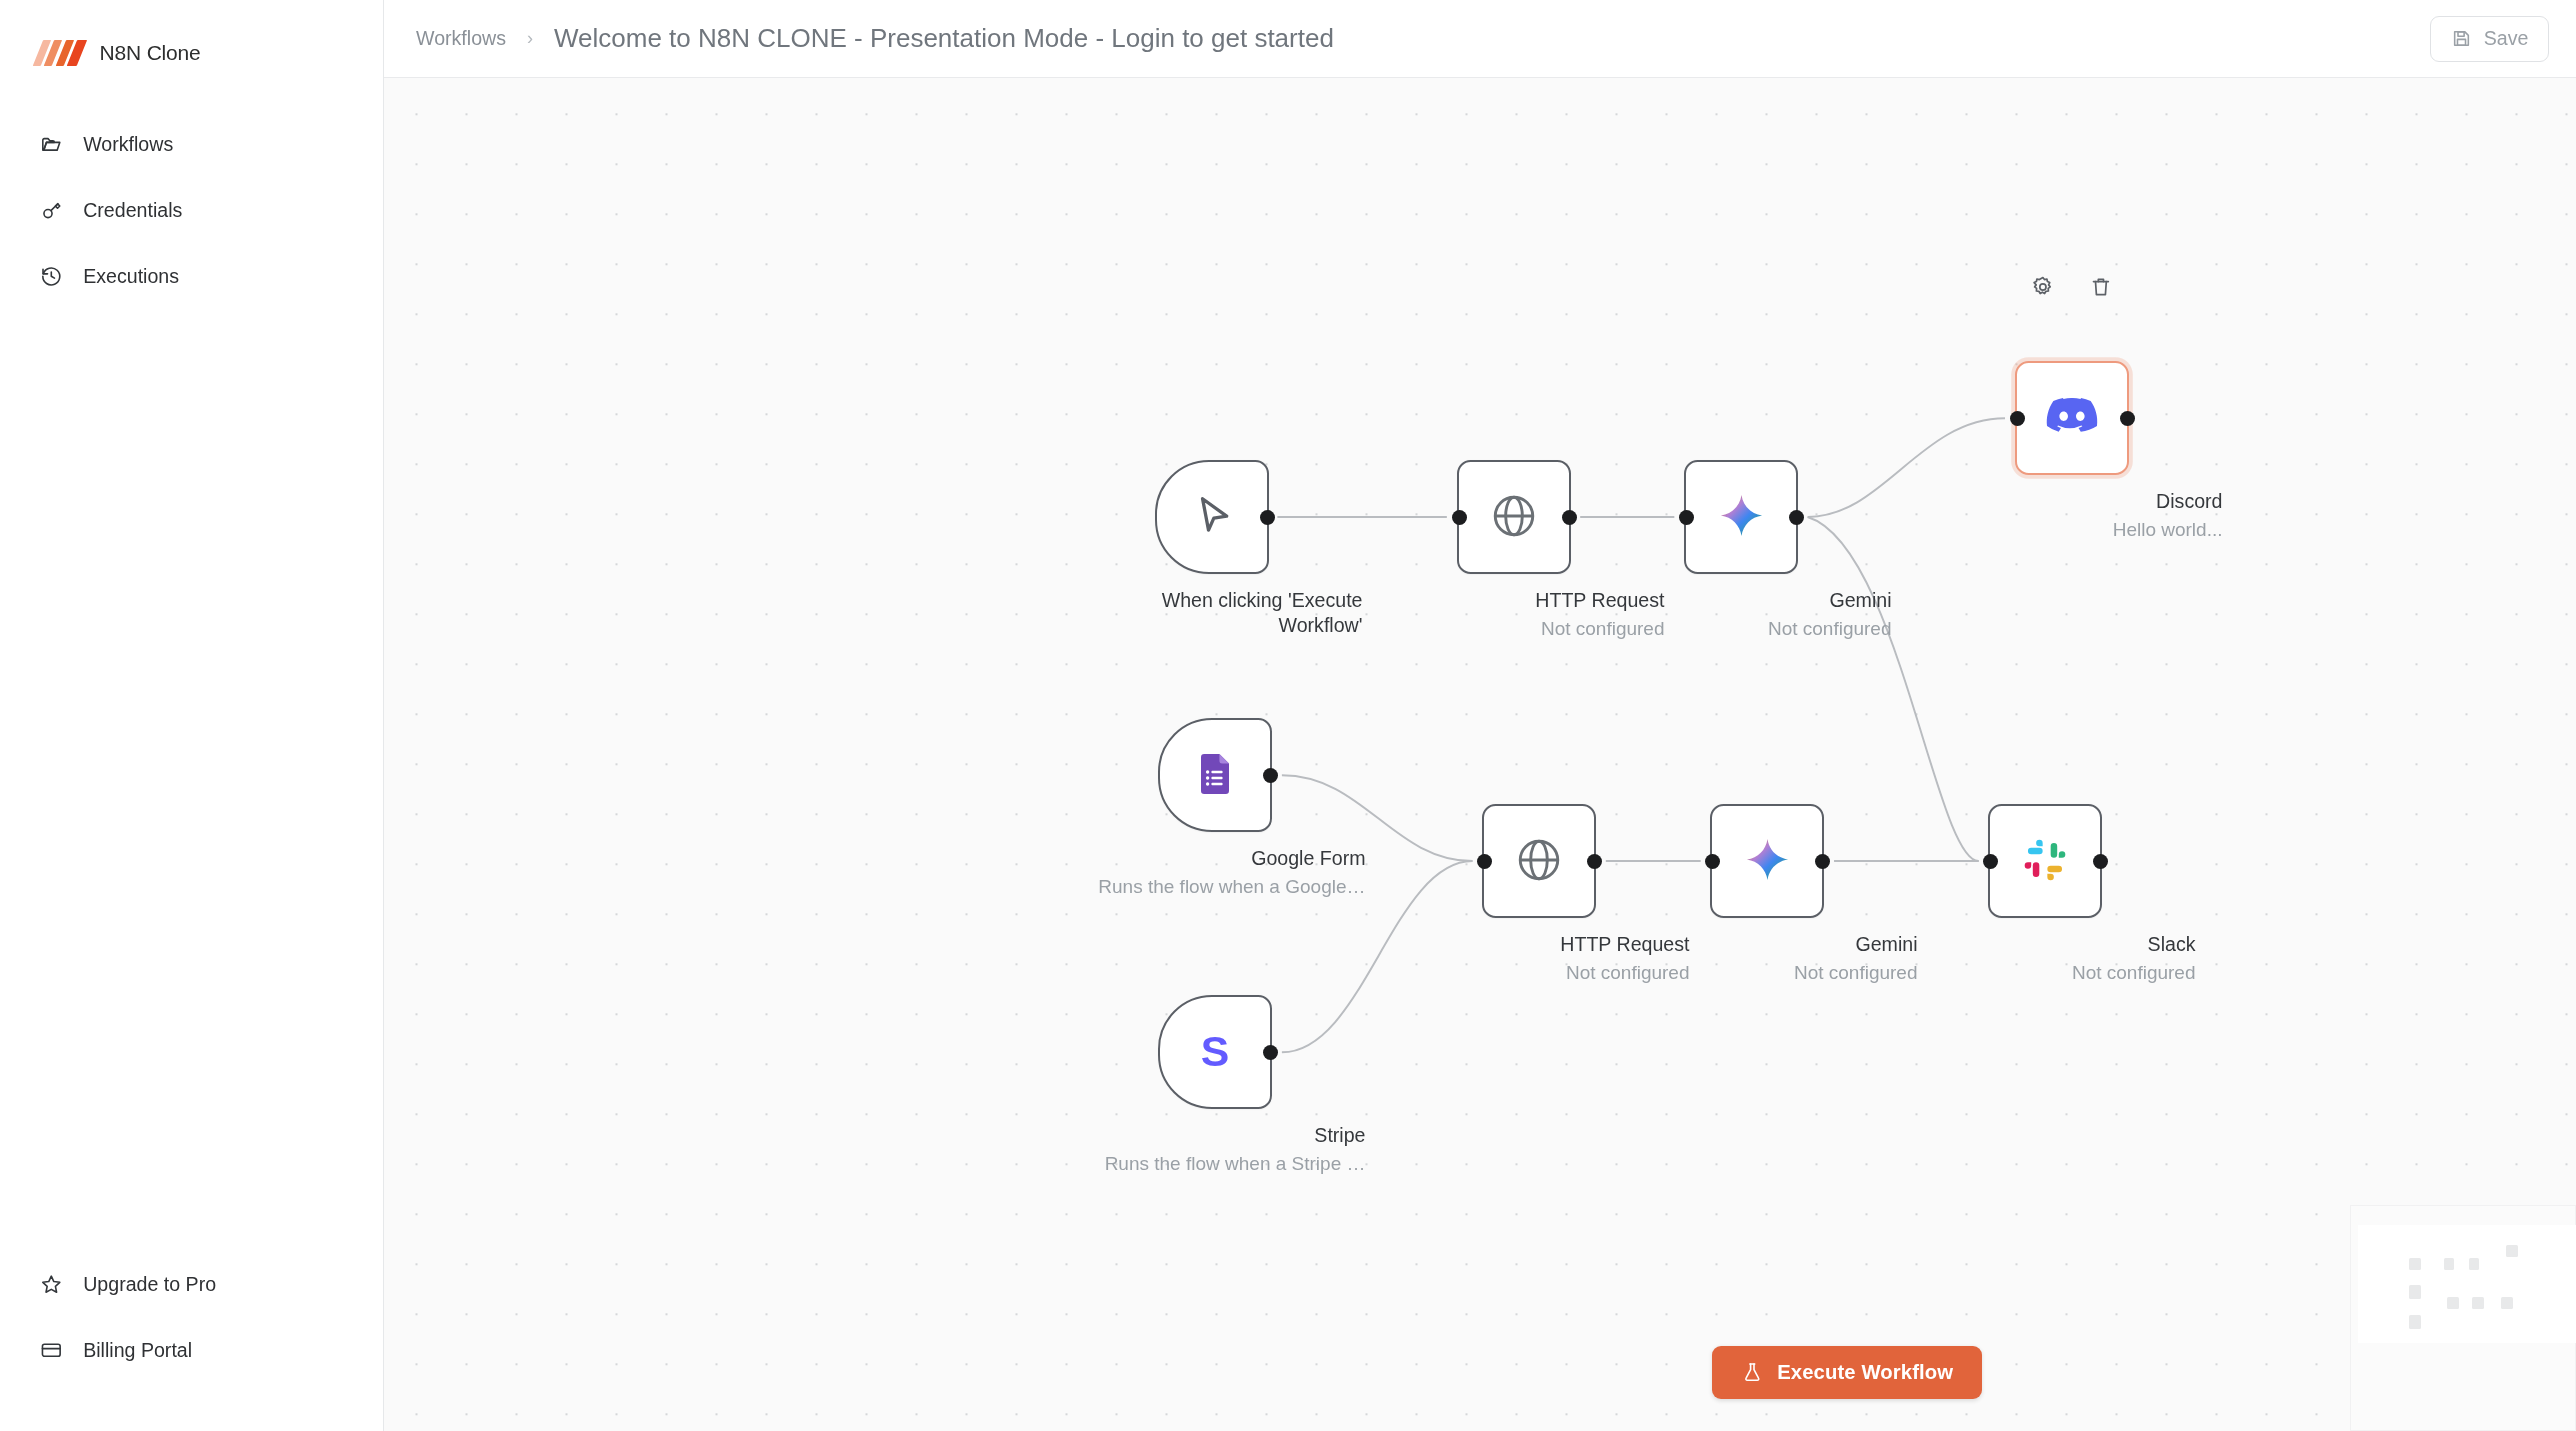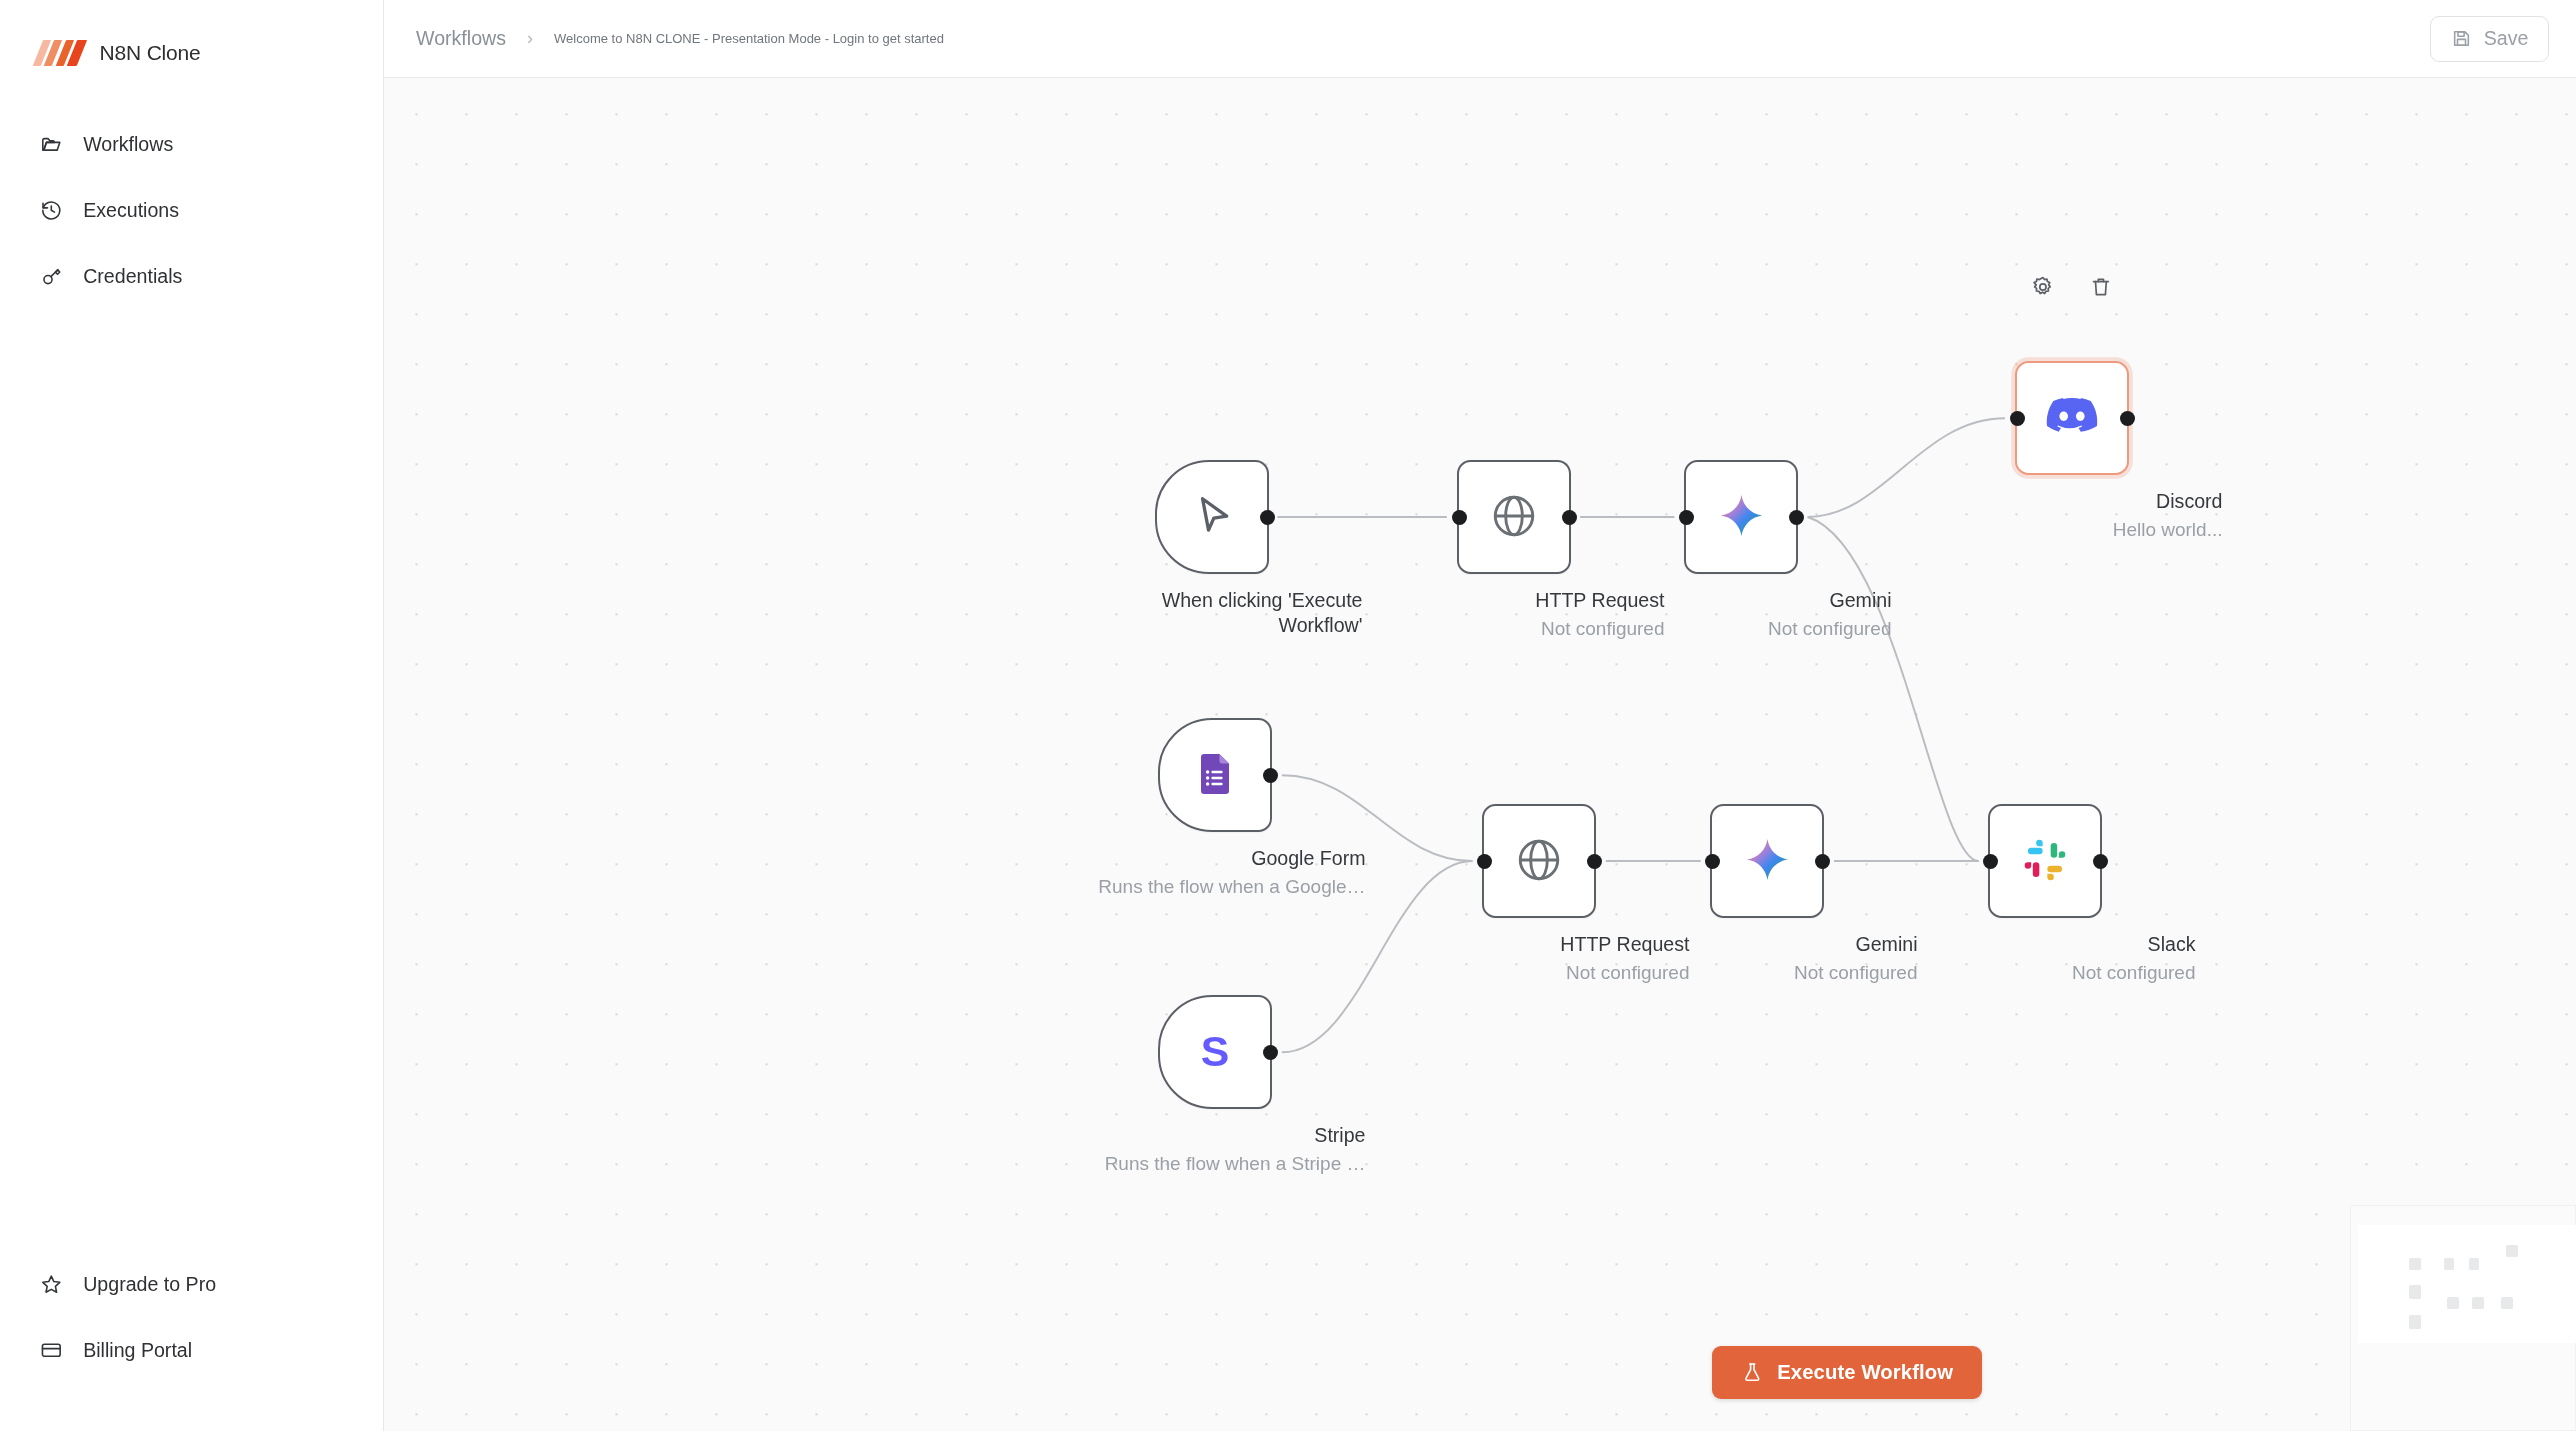--- a/index.html
+++ b/index.html
@@ -50,21 +50,21 @@
   .main { flex: 1 1 auto; height: 1431px; position: relative; display: flex; flex-direction: column; }
   .topbar {
     height: 78px; flex: 0 0 78px; background: #ffffff;
     border-bottom: 0.8px solid #e9eaec;
     display: flex; align-items: center; justify-content: space-between;
     padding: 0 27px 0 32px; position: relative; z-index: 15;
   }
   .breadcrumb { display: flex; align-items: center; gap: 15px; }
   .crumb-root { font-size: 19.6px; color: #8a9097; cursor: pointer; white-space: nowrap; }
   .crumb-sep { font-size: 18px; color: #b4b9be; padding: 0 6px; }
-  .crumb-title { font-size: 13px; color: #70767d; white-space: nowrap; }
+  .crumb-title { font-size: 26px; color: #70767d; white-space: nowrap; }
   .save-btn {
     display: flex; align-items: center; gap: 12px;
     border: 0.8px solid #e0e2e5; border-radius: 9px;
     padding: 10.5px 19.6px; background: #ffffff; cursor: pointer;
   }
   .save-btn svg { width: 21px; height: 21px; display: block; }
   .save-label { font-size: 19.6px; color: #9aa0a6; }
 
   
   .canvas {
@@ -159,37 +159,37 @@
             <path d="M3 7.5a1.5 1.5 0 0 1 1.5-1.5h4l2 2.2h3.2a1.5 1.5 0 0 1 1.5 1.5v.3H6.8L4 18.2H3z"></path>
             <path d="M6.8 10H21l-2.8 8.2H4z"></path>
           </svg>
         </span>
         <span class="nav-label">Workflows</span>
       </div>
 
       <div class="nav-item">
         <span class="nav-icon">
           <svg viewBox="0 0 24 24" fill="none" stroke="#33373b" stroke-width="1.7" stroke-linecap="round" stroke-linejoin="round">
+            <circle cx="8.5" cy="15.5" r="4.3"></circle>
+            <path d="M11.6 12.4 19 5"></path>
+            <path d="M16.4 7.6 18.6 9.8 21 7.4 18.8 5.2z"></path>
+          </svg>
+        </span>
+        <span class="nav-label">Credentials</span>
+      </div>
+
+      <div class="nav-item">
+        <span class="nav-icon">
+          <svg viewBox="0 0 24 24" fill="none" stroke="#33373b" stroke-width="1.7" stroke-linecap="round" stroke-linejoin="round">
             <path d="M3.5 9.2A9 9 0 1 1 3 12"></path>
             <polyline points="3.2,4.6 3.2,9.4 8,9.4"></polyline>
             <polyline points="12,7.4 12,12 15.4,14"></polyline>
           </svg>
         </span>
         <span class="nav-label">Executions</span>
-      </div>
-
-      <div class="nav-item">
-        <span class="nav-icon">
-          <svg viewBox="0 0 24 24" fill="none" stroke="#33373b" stroke-width="1.7" stroke-linecap="round" stroke-linejoin="round">
-            <circle cx="8.5" cy="15.5" r="4.3"></circle>
-            <path d="M11.6 12.4 19 5"></path>
-            <path d="M16.4 7.6 18.6 9.8 21 7.4 18.8 5.2z"></path>
-          </svg>
-        </span>
-        <span class="nav-label">Credentials</span>
       </div>
 
     </nav>
 
     <nav class="nav-bottom">
 
       <div class="nav-item">
         <span class="nav-icon">
           <svg viewBox="0 0 24 24" fill="none" stroke="#33373b" stroke-width="1.7" stroke-linecap="round" stroke-linejoin="round">
             <polygon points="12,3.4 14.7,9.1 21,9.9 16.4,14.2 17.6,20.4 12,17.4 6.4,20.4 7.6,14.2 3,9.9 9.3,9.1"></polygon>

